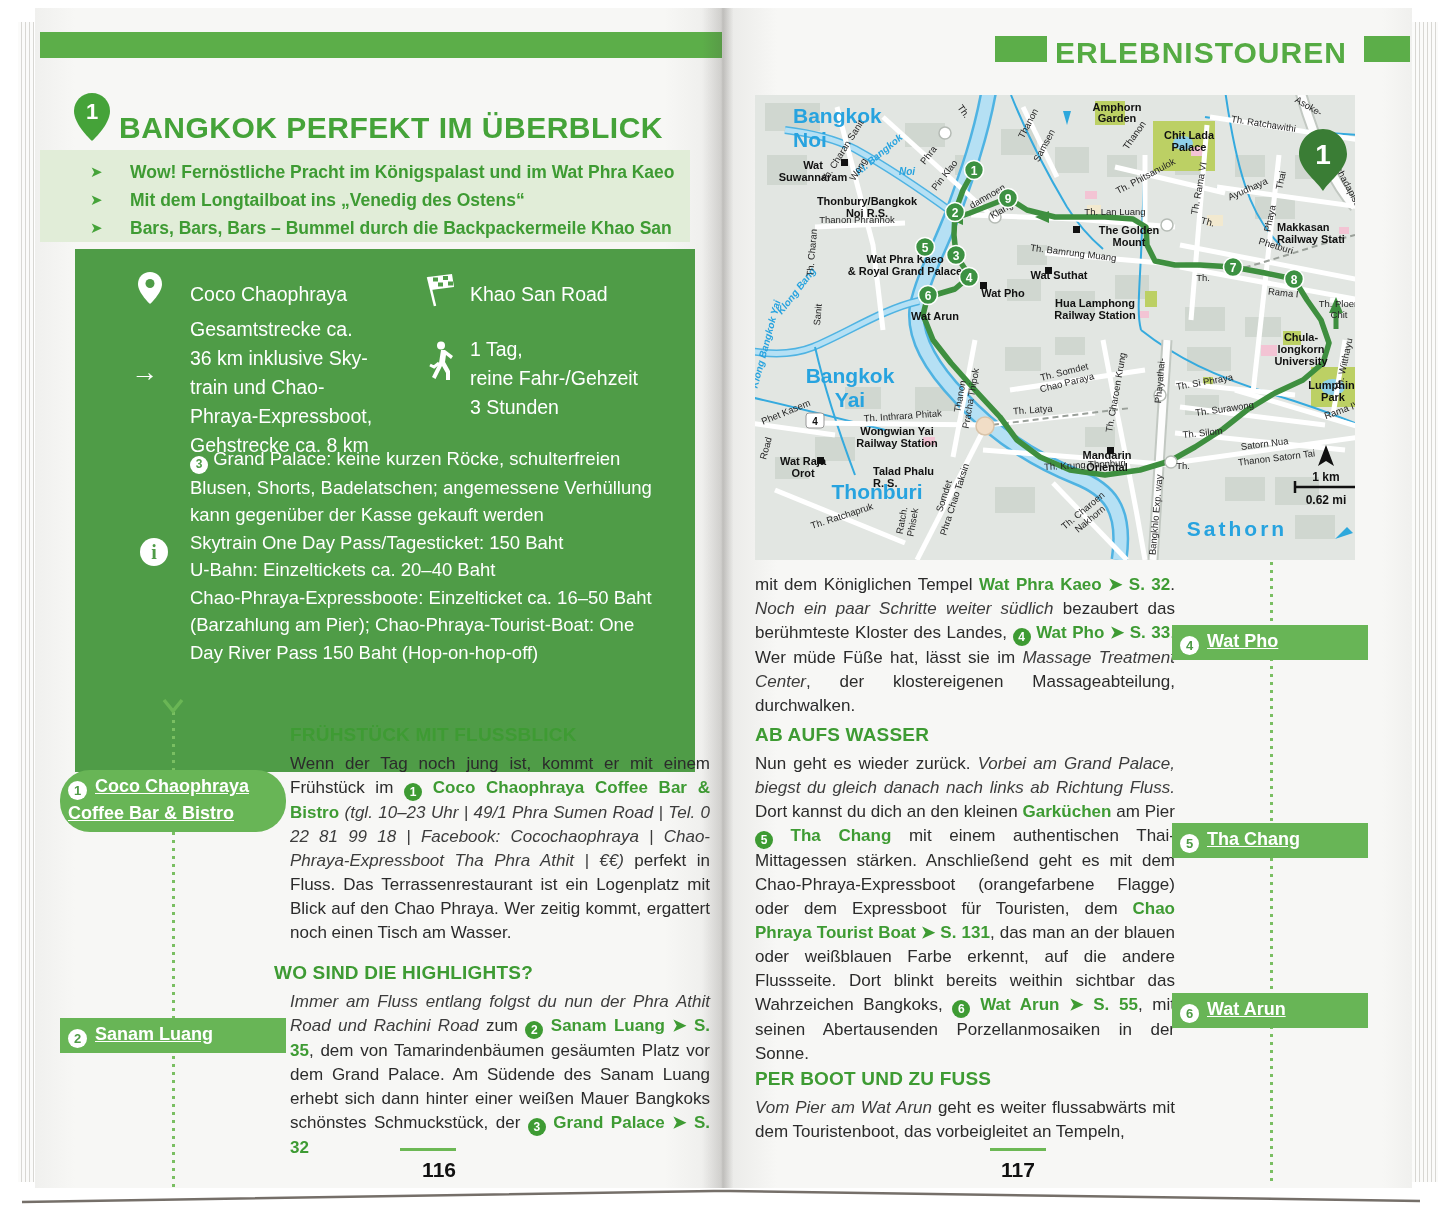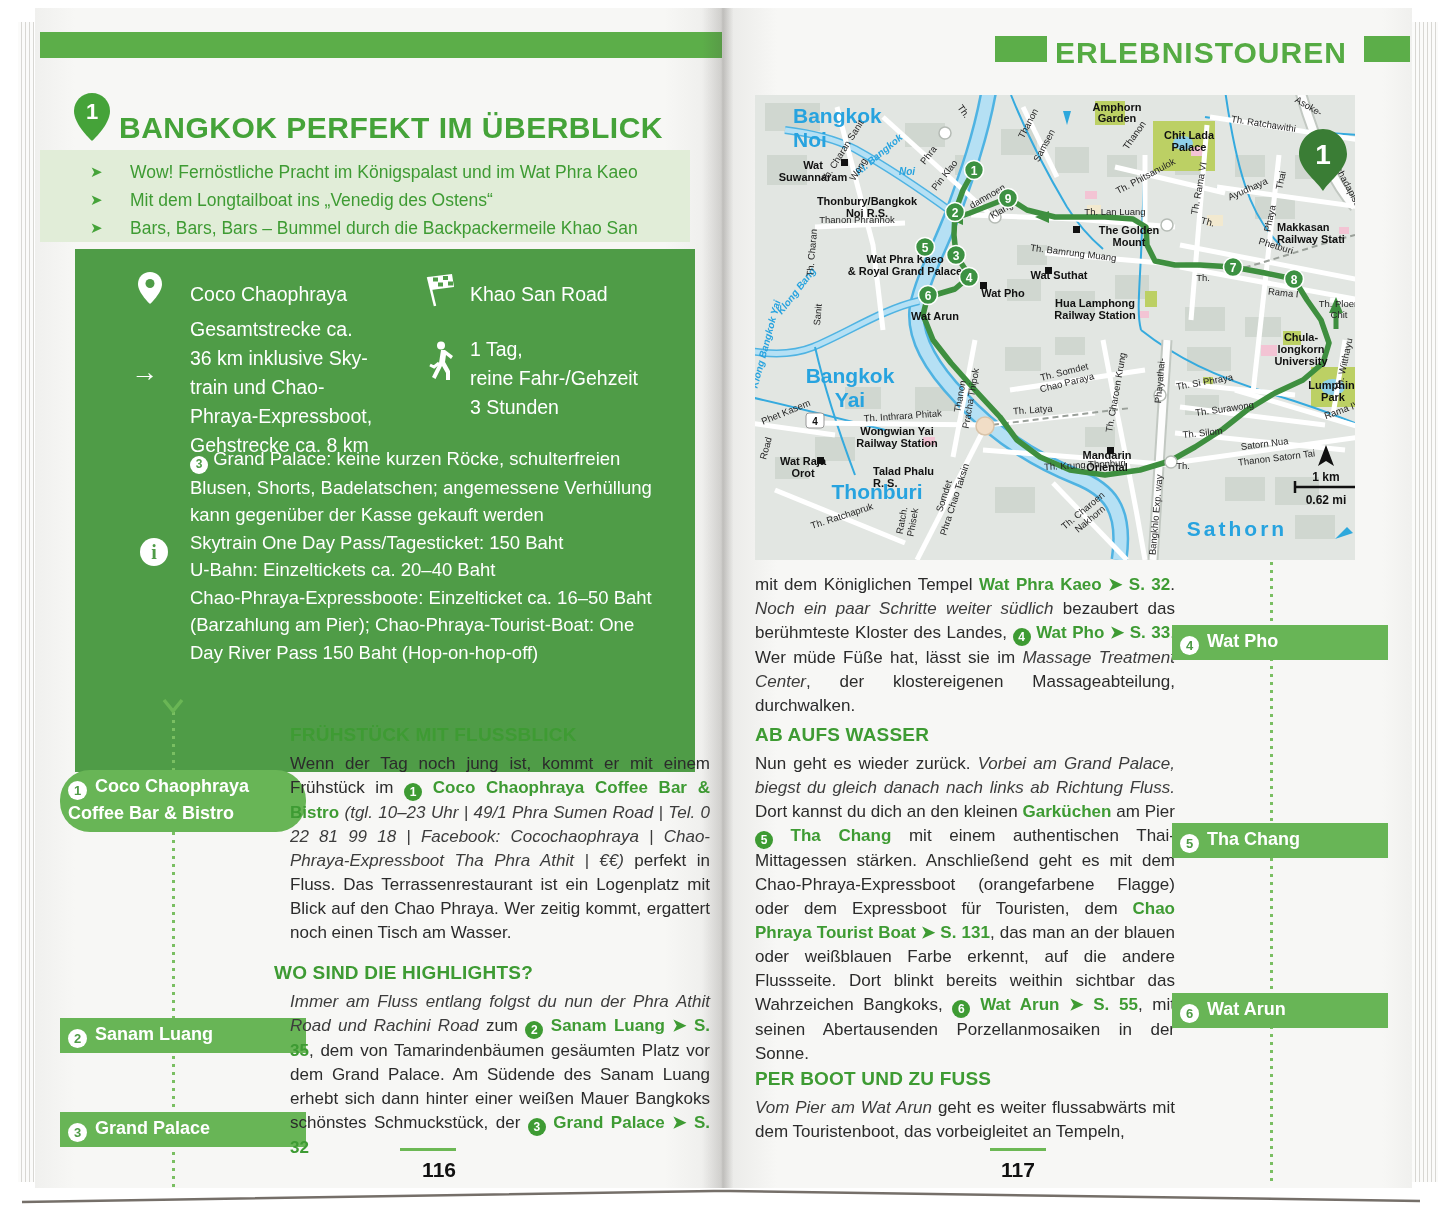--- a/index.html
+++ b/index.html
@@ -14,37 +14,37 @@
           background:linear-gradient(90deg,rgba(0,0,0,0) 0,rgba(70,65,60,.16) 45%,rgba(70,65,60,.26) 50%,rgba(0,0,0,0) 75%);}
   .greenbar{position:absolute;background:#5cae49;}
   
   .title-row{position:absolute;left:38px;top:84px;display:flex;align-items:flex-start;}
   .headline{font-weight:bold;font-size:30px;letter-spacing:.5px;color:#45a339;margin-left:8px;margin-top:19px;white-space:nowrap;}
   .erleb{position:absolute;top:28px;left:333px;width:306px;text-align:left;font-weight:bold;font-size:30px;letter-spacing:1px;color:#55ab43;}
   
   .hl-box{position:absolute;left:5px;top:142px;width:650px;height:92px;background:#e1edd8;}
   .hl-row{position:absolute;left:0;width:100%;height:28px;}
   .hl-arrow{position:absolute;left:50px;top:3px;color:#45a339;font-size:15px;}
-  .hl-text{position:absolute;left:90px;top:2px;font-weight:normal;font-size:17.5px;color:#3e9b33;white-space:nowrap;}
+  .hl-text{position:absolute;left:90px;top:2px;font-weight:bold;font-size:17.5px;color:#3e9b33;white-space:nowrap;}
   
   .ib{position:absolute;left:40px;top:241px;width:620px;height:523px;background:#4f9c47;color:#fff;}
   .ib .txt{position:absolute;font-size:18.5px;line-height:27px;}
   .ib .seg-p{color:#fff;}
   .pre{white-space:pre-line;}
   
   .sec-h{position:absolute;font-weight:bold;font-size:19px;color:#3e9b33;letter-spacing:.2px;white-space:nowrap;}
   .para{position:absolute;width:420px;font-size:17px;line-height:24px;text-align:justify;}
   .seg-i{font-style:italic;color:#3c3c3c;}
   .seg-g{font-weight:bold;color:#3e9b33;}
   .numdot{display:inline-flex;width:18px;height:18px;border-radius:50%;background:#3e9b33;color:#fff;
           font-size:12px;font-weight:bold;font-style:normal;align-items:center;justify-content:center;vertical-align:-3px;}
   .ib .numdot{background:#fff;color:#4f9c47;}
   
   .side-label{position:absolute;background:#68b556;color:#fff;font-weight:bold;font-size:18px;line-height:27px;
-              padding:3px 24px 5px 8px;}
+              padding:3px 4px 5px 8px;text-decoration:underline;}
   .side-label .numcircle{display:inline-flex;width:19px;height:19px;border-radius:50%;background:#fff;color:#4f9c47;
               font-size:13px;align-items:center;justify-content:center;margin-right:8px;vertical-align:-3px;}
   .dotline{position:absolute;width:3px;background-image:repeating-linear-gradient(180deg,#7abf62 0 3px,transparent 3px 8px);}
   
   .pn-line{position:absolute;width:56px;height:3px;background:#6cb854;}
   .pagenum{position:absolute;font-weight:bold;font-size:21px;color:#111;}
   
   .m-poi{font-family:"Liberation Sans",sans-serif;font-weight:bold;font-size:11px;fill:#111;}
   .m-road{font-family:"Liberation Sans",sans-serif;font-size:9.5px;fill:#242424;}
   .m-area{font-family:"Liberation Sans",sans-serif;font-weight:bold;font-size:21px;fill:#27a3df;}
@@ -129,23 +129,20 @@
 
     <div class="dotline" style="left:137px;top:704px;height:476px;"></div>
     <svg style="position:absolute;left:127px;top:690px;" width="22" height="16" viewBox="0 0 22 16">
       <polyline points="2,2 11,13 20,2" stroke="#6ab655" stroke-width="3.5" fill="none"></polyline>
     </svg>
     <div class="side-label" style="left:25px;top:762px;width:214px;border-radius:30px;">
       <span class="numcircle">1</span><span>Coco Chaophraya Coffee Bar &amp; Bistro</span>
     </div>
     <div class="side-label" style="left:25px;top:1010px;width:214px;">
       <span class="numcircle">2</span><span>Sanam Luang</span>
-    </div>
-    <div class="side-label" style="left:25px;top:1104px;width:214px;">
-      <span class="numcircle">3</span><span>Grand Palace</span>
     </div>
 
     <div class="sec-h" style="left:255px;top:716px;">FRÜHSTÜCK MIT FLUSSBLICK</div>
     <div class="para" style="left:255px;top:744px;"><span class="seg-p">Wenn der Tag noch jung ist, kommt er mit einem Frühstück im </span><span class="numdot">1</span><span class="seg-g"> Coco Chaophraya Coffee Bar &amp; Bistro </span><span class="seg-i">(tgl. 10–23 Uhr | 49/1 Phra Sumen Road | Tel. 0 22 81 99 18 | Facebook: Cocochaophraya | Chao-Phraya-Expressboot Tha Phra Athit | €€) </span><span class="seg-p">perfekt in Fluss. Das Terrassenrestaurant ist ein Logenplatz mit Blick auf den Chao Phraya. Wer zeitig kommt, ergattert noch einen Tisch am Wasser.</span></div>
     <div class="sec-h" style="left:239px;top:954px;">WO SIND DIE HIGHLIGHTS?</div>
     <div class="para" style="left:255px;top:982px;"><span class="seg-i">Immer am Fluss entlang folgst du nun der Phra Athit Road und Rachini Road </span><span class="seg-p">zum </span><span class="numdot">2</span><span class="seg-g"> Sanam Luang ➤ S. 35</span><span class="seg-p">, dem von Tamarindenbäumen gesäumten Platz vor dem Grand Palace. Am Südende des Sanam Luang erhebt sich dann hinter einer weißen Mauer Bangkoks schönstes Schmuckstück, der </span><span class="numdot">3</span><span class="seg-g"> Grand Palace ➤ S. 32</span></div>
 
     <div class="pn-line" style="left:365px;top:1140px;"></div>
     <div class="pagenum" style="left:365px;top:1150px;width:56px;text-align:right;">116</div>
   </div>

